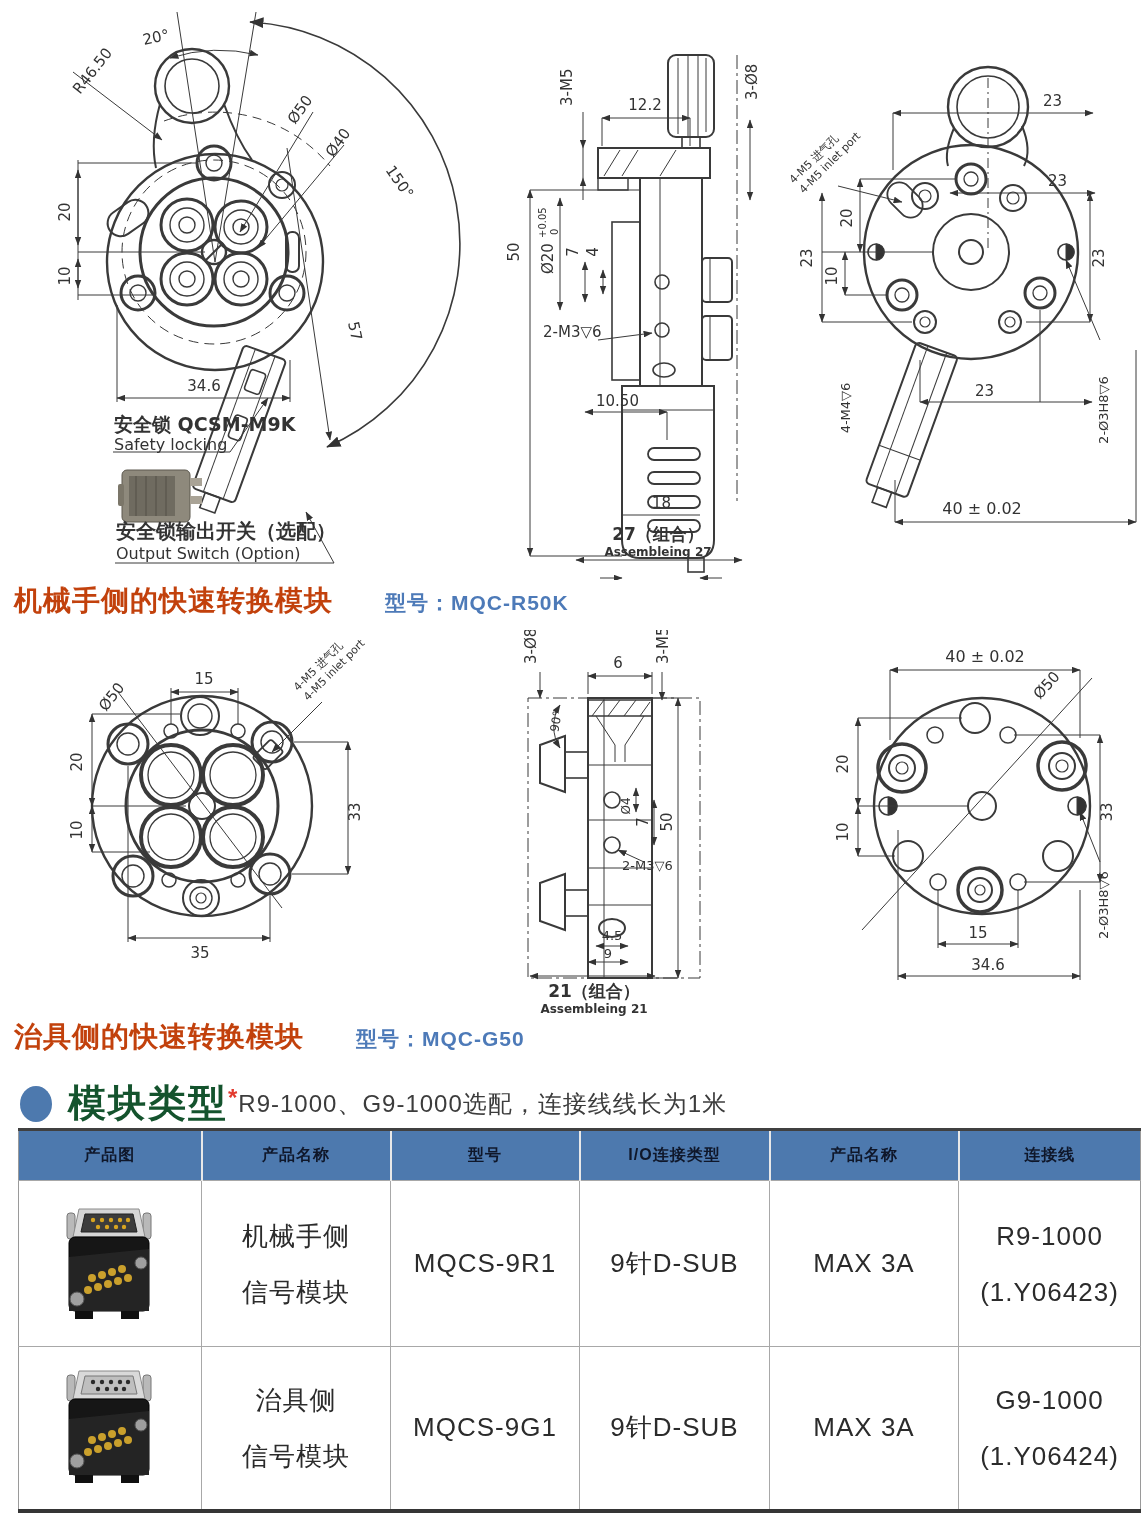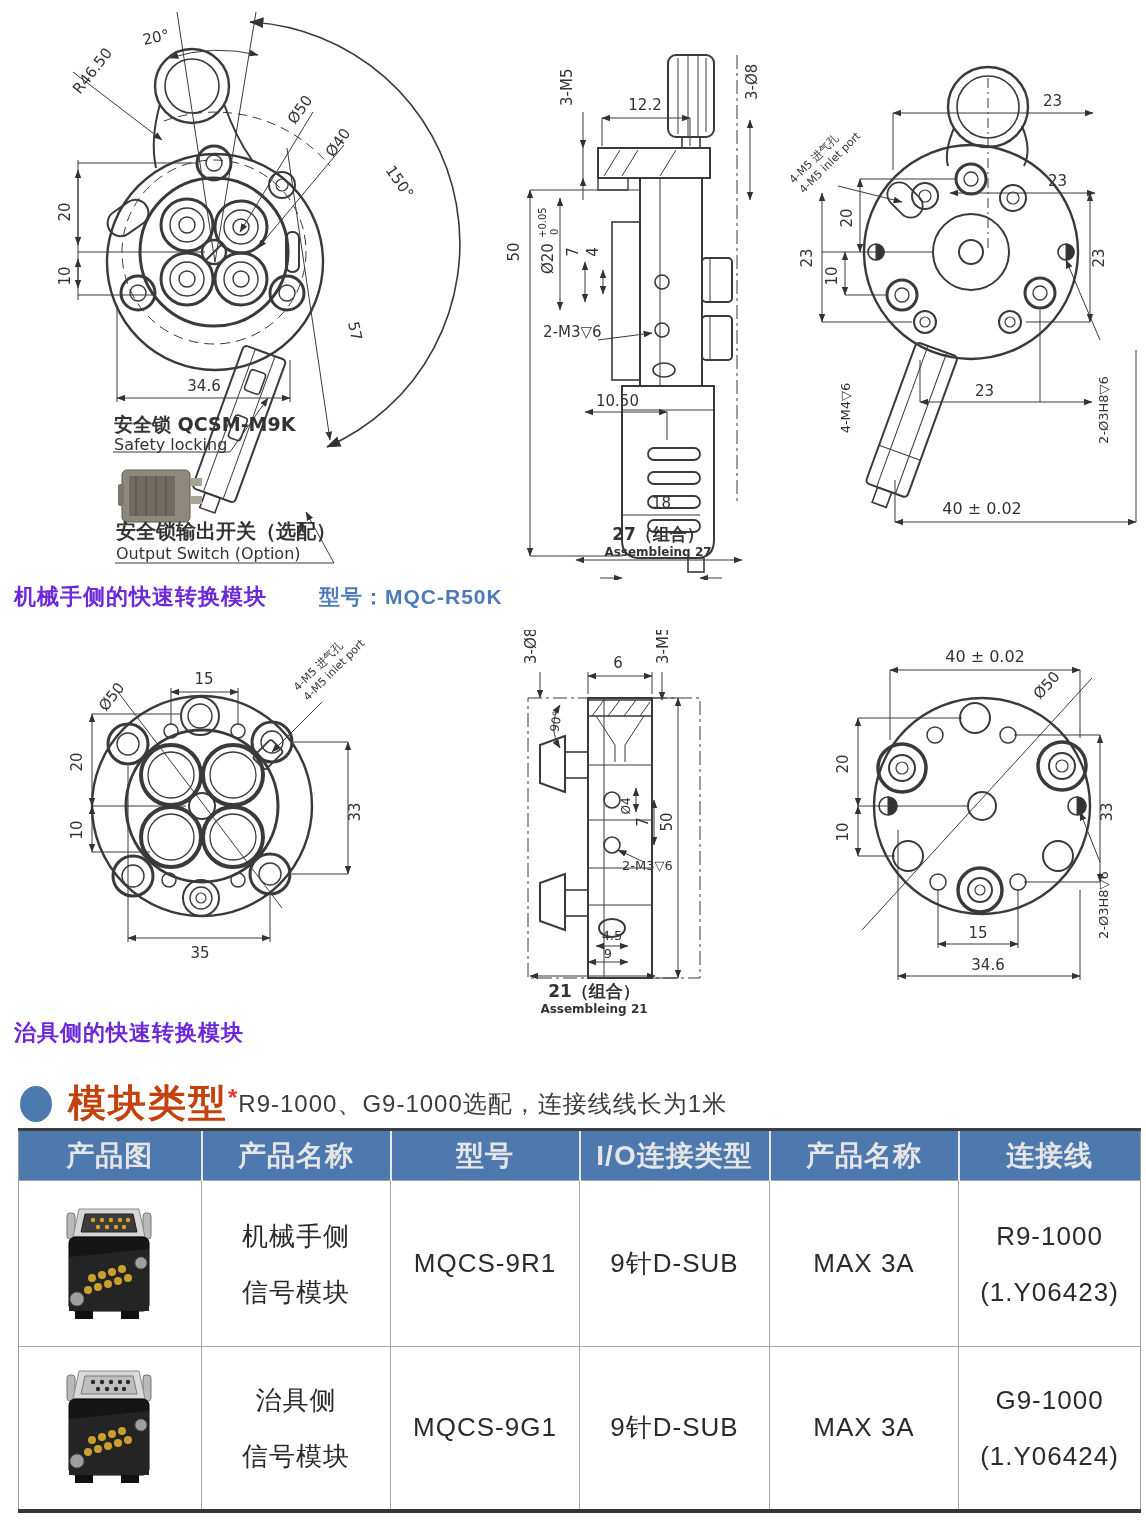--- a/index.html
+++ b/index.html
@@ -1,31 +1,31 @@
 <!DOCTYPE html>
 <html><head>
 <meta charset="utf-8">
 <style>
   html,body{margin:0;padding:0;background:#ffffff;}
   .page{position:relative;width:1146px;height:1530px;background:#fff;overflow:hidden;
         font-family:"Liberation Sans","DejaVu Sans",sans-serif;color:#3a3a3a;}
   .abs{position:absolute;}
   svg text{font-family:"DejaVu Sans","Liberation Sans",sans-serif;fill:#333;}
   .heading{position:absolute;left:14px;display:flex;align-items:baseline;white-space:nowrap;}
-  .heading .t{font-size:22px;font-weight:700;color:#6d28d9;letter-spacing:1px;}
+  .heading .t{font-size:28px;font-weight:700;color:#c2410c;letter-spacing:1px;}
   .heading .m{font-size:21px;font-weight:600;letter-spacing:1px;margin-left:52px;}
   .secthead{position:absolute;left:20px;top:1078px;display:flex;align-items:center;}
   .bullet{width:32px;height:36px;border-radius:50%;}
   .secthead .st{font-size:38px;font-weight:800;letter-spacing:2px;margin-left:16px;}
   .secthead .note{font-size:24px;color:#3c3c3c;letter-spacing:1px;}
   .secthead .star{color:#e23a2e;font-size:24px;font-weight:700;position:relative;top:-6px;}
   table.prod{position:absolute;left:18px;top:1128px;width:1122px;border-collapse:collapse;
              border-top:3px solid #404040;border-bottom:4px solid #353535;
              border-left:1px solid #9a9a9a;border-right:1px solid #9a9a9a;table-layout:fixed;}
-  table.prod th{height:47px;color:#e5e5e5;font-size:28px;font-weight:600;letter-spacing:1px;
+  table.prod th{height:47px;color:#0f172a;font-size:16px;font-weight:600;letter-spacing:1px;
              border-right:2px solid #e8e8e8;}
   table.prod th:last-child{border-right:none;}
   table.prod td{background:#fff;border-right:1px solid #a8a8a8;border-top:1px solid #a8a8a8;
              text-align:center;font-size:26px;color:#2b2b2b;letter-spacing:1px;}
   table.prod td:last-child{border-right:none;}
   .two-line div{line-height:56px;}
   .r1{height:166px;} .r2{height:164px;}
 </style>
 </head>
 <body>
@@ -529,25 +529,26 @@
     <text x="848" y="832" transform="rotate(-90 848 832)" text-anchor="middle">10</text>
     <text x="1112" y="812" transform="rotate(-90 1112 812)" text-anchor="middle">33</text>
     <text x="978" y="938" text-anchor="middle">15</text>
     <text x="988" y="970" text-anchor="middle">34.6</text>
     <text x="1108" y="905" transform="rotate(-90 1108 905)" text-anchor="middle" font-size="13">2-Ø3H8▽6</text>
   </g>
 </svg>
 
 <div class="heading" style="top:1018px">
   <span class="t">治具侧的快速转换模块</span>
+  <span class="m" style="color:#4d7ab8">型号：MQC-G50</span>
 </div>
 
 <div class="secthead">
   <span class="bullet" style="background:#4d79ae"></span>
-  <span class="st" style="color:#c2410c">模块类型</span>
+  <span class="st" style="color:#14532d">模块类型</span>
   <span class="note"><span class="star">*</span><span>R9-1000、G9-1000选配，连接线线长为1米</span></span>
 </div>
 
 <table class="prod">
   <colgroup>
         <col style="width:183px">
         <col style="width:189px">
         <col style="width:189px">
         <col style="width:190px">
         <col style="width:189px">

